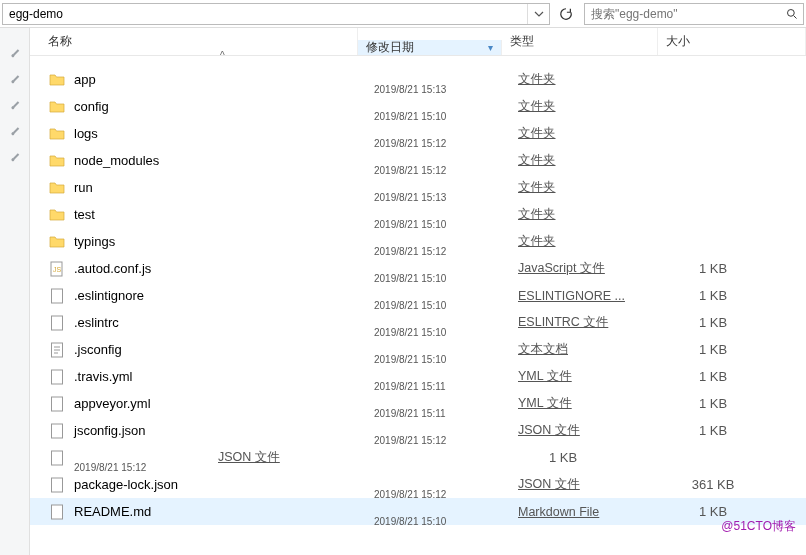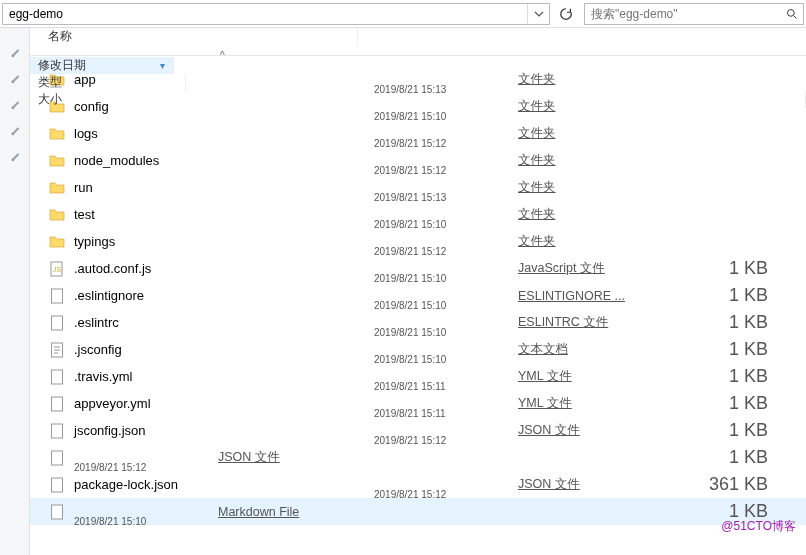--- a/index.html
+++ b/index.html
@@ -64,21 +64,20 @@
   width:14px; height:14px;
   margin:0 auto 12px auto;
   transform:rotate(45deg);
   color:#9aa0a6;
 }
 .main { flex:1; display:flex; flex-direction:column; }
 .columns {
   display:flex; height:28px;
   border-bottom:1px solid #e8e8e8;
   background:#fff;
-  flex-direction:column;
 }
 .col-hdr {
   display:flex; align-items:center;
   padding:0 8px;
   font-size:12px; color:#333;
   border-right:1px solid #eee;
   position:relative;
 }
 .col-hdr.sorted {
   background:#e5f3ff;
@@ -105,21 +104,21 @@
 }
 .row.selected{ background:#e5f3ff; }
 .icon {
   width:18px; height:18px; margin-right:8px;
   display:flex; align-items:center; justify-content:center;
 }
 .folder-icon svg, .file-icon svg { width:16px; height:16px; }
 .name  { width:300px; font-size:13px; color:#000; }
 .date  { width:144px; color:#555; font-size:10px;margin-top:20px; }
 .type  { width:140px; color:#555; font-size:12.5px;text-decoration:underline; }
-.size  { flex:1; text-align:right; padding-right:30px; color:#555; font-size:18px; }
+.size  { flex:1; text-align:center; padding-right:30px; color:#555; font-size:13px; }
 .watermark{
   position:absolute; right:10px; bottom:20px;
   color:#a21caf; font-size:12px; pointer-events:none;
 }
 </style>
 </head>
 <body>
 
 <div class="topbar">
   <div class="path-box">
@@ -377,20 +376,21 @@
           <span class="date">2019/8/21 15:12</span>
           <span class="type">JSON 文件</span>
           <span class="size">361 KB</span>
         </div>
         <div class="row selected">
           <span class="icon file-icon">
             <svg viewBox="0 0 16 16">
               <rect x="2.5" y="1" width="11" height="14" fill="#fff" stroke="#999"></rect>
             </svg>
           </span>
+          <span class="name">README.md</span>
           <span class="date">2019/8/21 15:10</span>
           <span class="type">Markdown File</span>
           <span class="size">1 KB</span>
         </div>
       </div>
   </div>
 </div>
 
 <div class="watermark">@51CTO博客</div>
 

